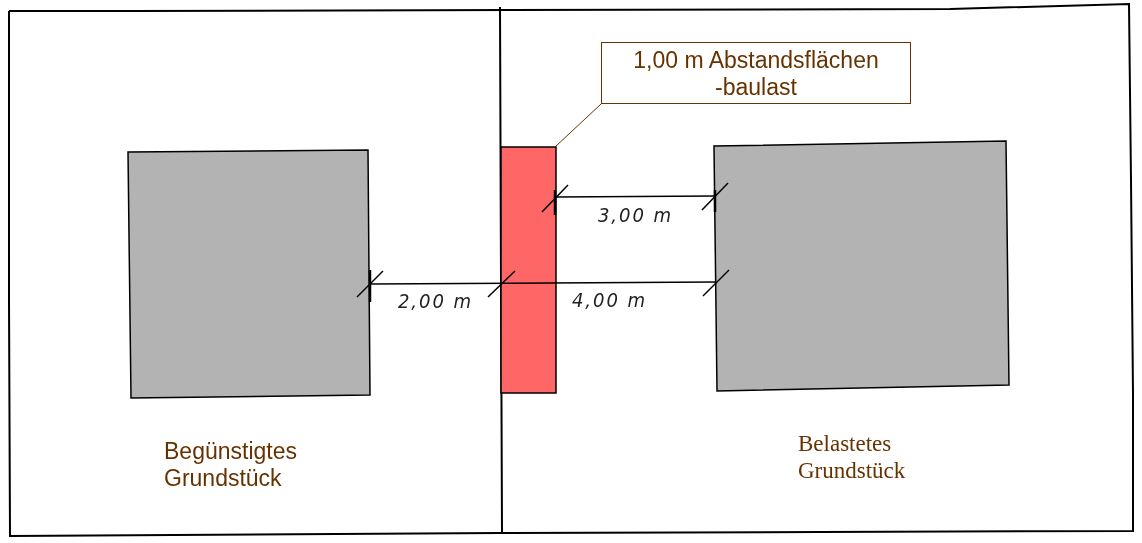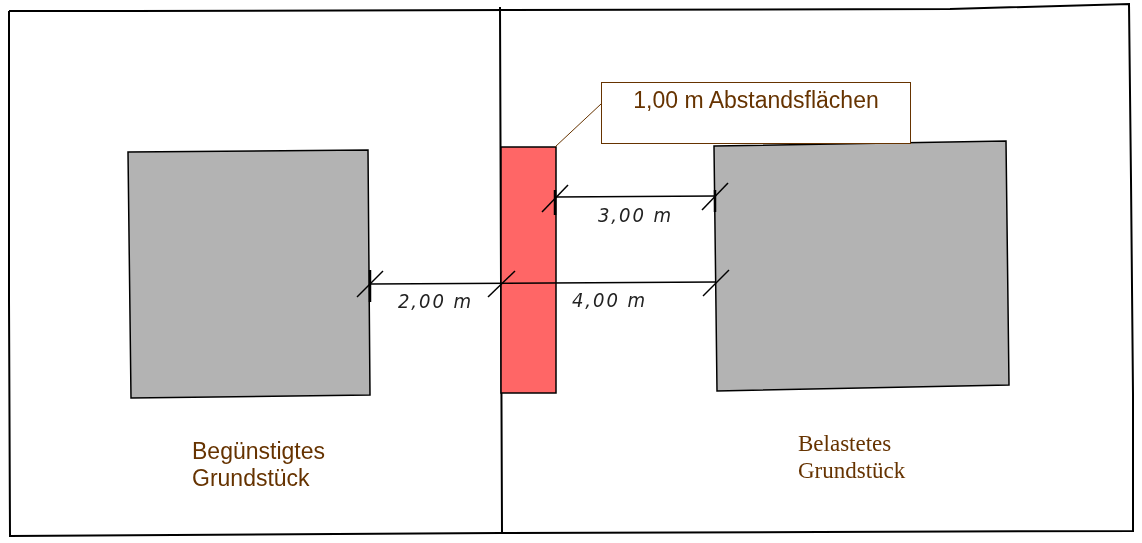--- a/index.html
+++ b/index.html
@@ -1,20 +1,20 @@
 <!DOCTYPE html>
 <html><head>
   <meta charset="utf-8">
   <style>
     html, body { margin: 0; padding: 0; background: #ffffff; }
     body { width: 1142px; height: 543px; position: relative; overflow: hidden; font-family: "Liberation Sans", sans-serif; }
     #stage { position: absolute; left: 0; top: 0; width: 1142px; height: 543px; }
     svg { position: absolute; left: 0; top: 0; }
     .lbl { position: absolute; color: #663300; font-family: "Liberation Sans", sans-serif; font-size: 23px; line-height: 27px; white-space: nowrap; }
-    .callout { position: absolute; left: 601px; top: 42px; width: 310px; height: 62px; border: 1px solid #663300; background: #fff; box-sizing: border-box; text-align: center; color: #663300; font-size: 23px; line-height: 27px; padding-top: 4px; margin-top: 40px; }
+    .callout { position: absolute; left: 601px; top: 42px; width: 310px; height: 62px; border: 1px solid #663300; background: #fff; box-sizing: border-box; text-align: center; color: #663300; font-size: 23px; line-height: 27px; padding-top: 4px; }
     .dim { position: absolute; font-family: "DejaVu Sans", sans-serif; font-style: italic; font-weight: 200; font-size: 19px; color: #222; letter-spacing: 2px; white-space: nowrap; transform: scaleX(0.95); }
   </style>
 </head>
 <body>
 
 <div id="stage">
   <svg width="1142" height="543" viewBox="0 0 1142 543">
 
     <g stroke="#000" stroke-width="2" fill="none">
       <polyline points="9,11 130,11 950,9 1129,4 1131,180 1133,395 1133,531 820,532 500,533 10,536 9,300 9,11"></polyline>
@@ -39,27 +39,28 @@
       <line x1="488" y1="297" x2="515" y2="271"></line>
       <line x1="703" y1="296" x2="729" y2="270"></line>
       <line x1="370" y1="270" x2="370" y2="302" stroke-width="2.5"></line>
       <line x1="555" y1="190" x2="555" y2="215" stroke-width="2.5"></line>
       <line x1="715" y1="190" x2="715" y2="212" stroke-width="2.5"></line>
     </g>
   </svg>
 
   <div class="callout">
     <div>1,00 m Abstandsflächen</div>
+    <div>-baulast</div>
   </div>
 
   <div class="dim" style="left:596px; top:204px;">3,00 m</div>
   <div class="dim" style="left:396px; top:290px;">2,00 m</div>
   <div class="dim" style="left:570px; top:289px;">4,00 m</div>
 
-  <div class="lbl" style="left:164px; top:438px;margin-left:28px;">
+  <div class="lbl" style="left:164px; top:438px;">
     <div>Begünstigtes</div>
     <div>Grundstück</div>
   </div>
 
   <div class="lbl" style="left:798px; top:430px;font-family:Liberation Serif, serif;">
     <div>Belastetes</div>
     <div>Grundstück</div>
   </div>
 </div>
 

